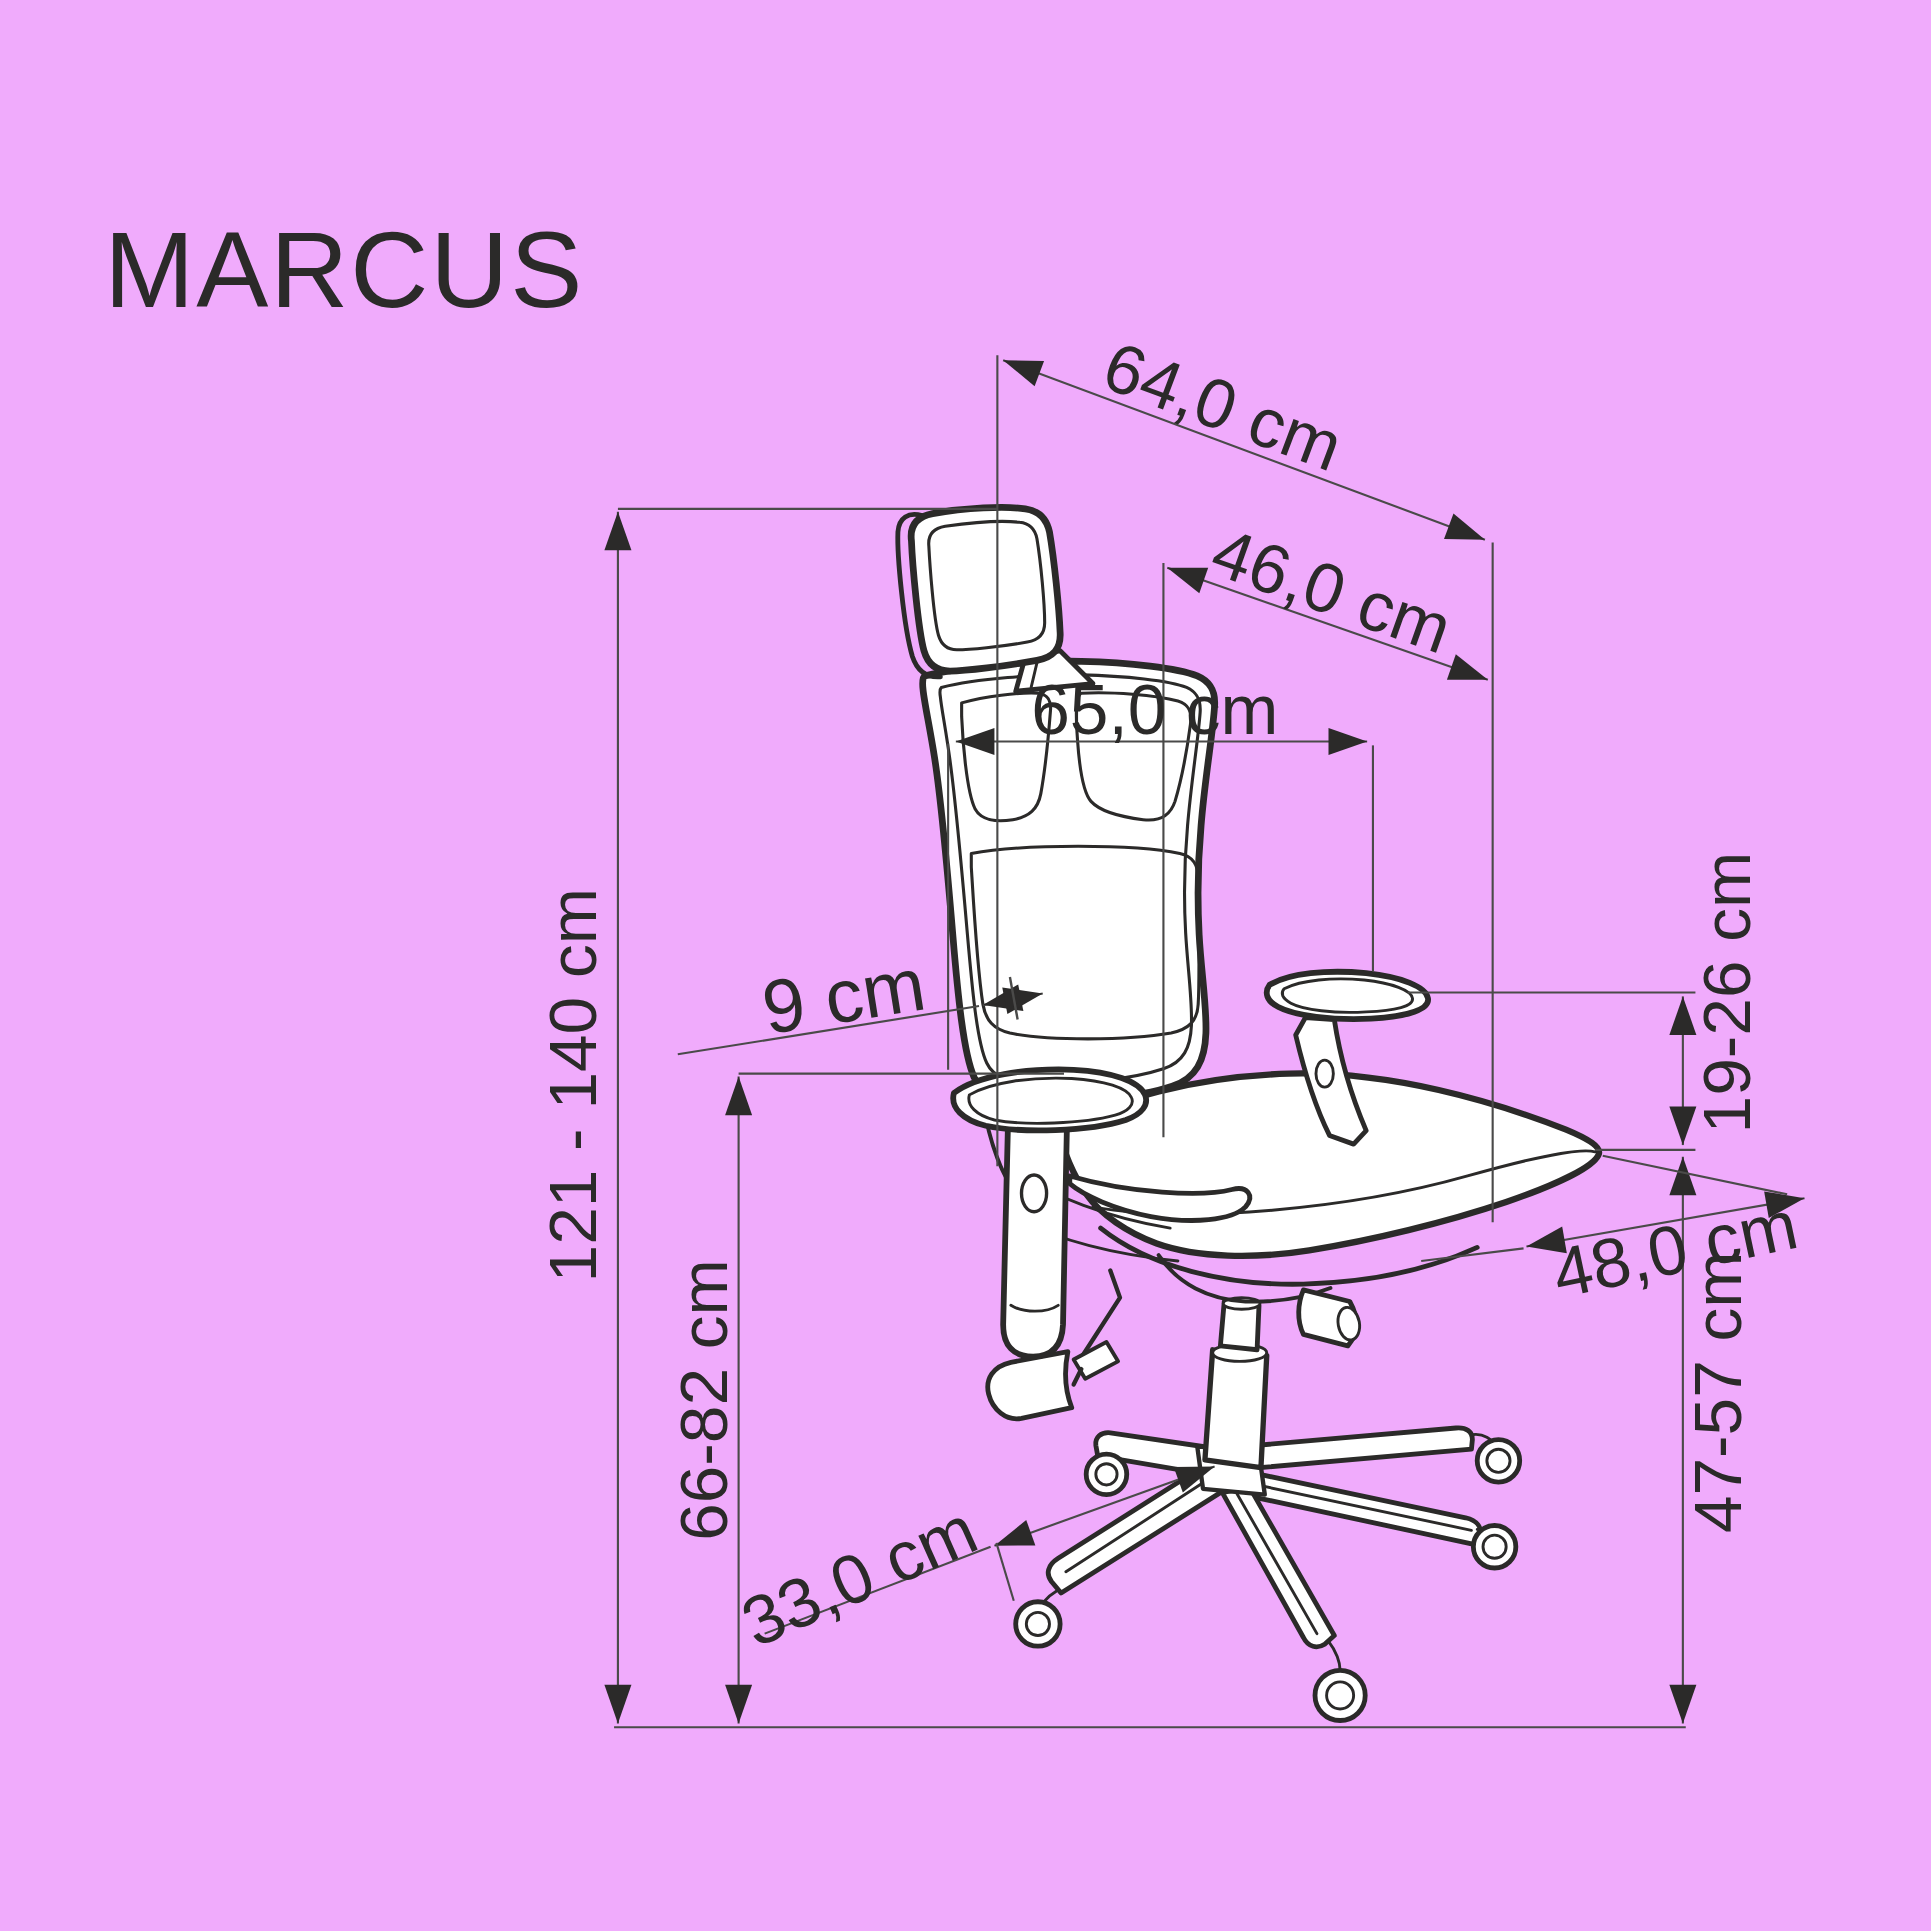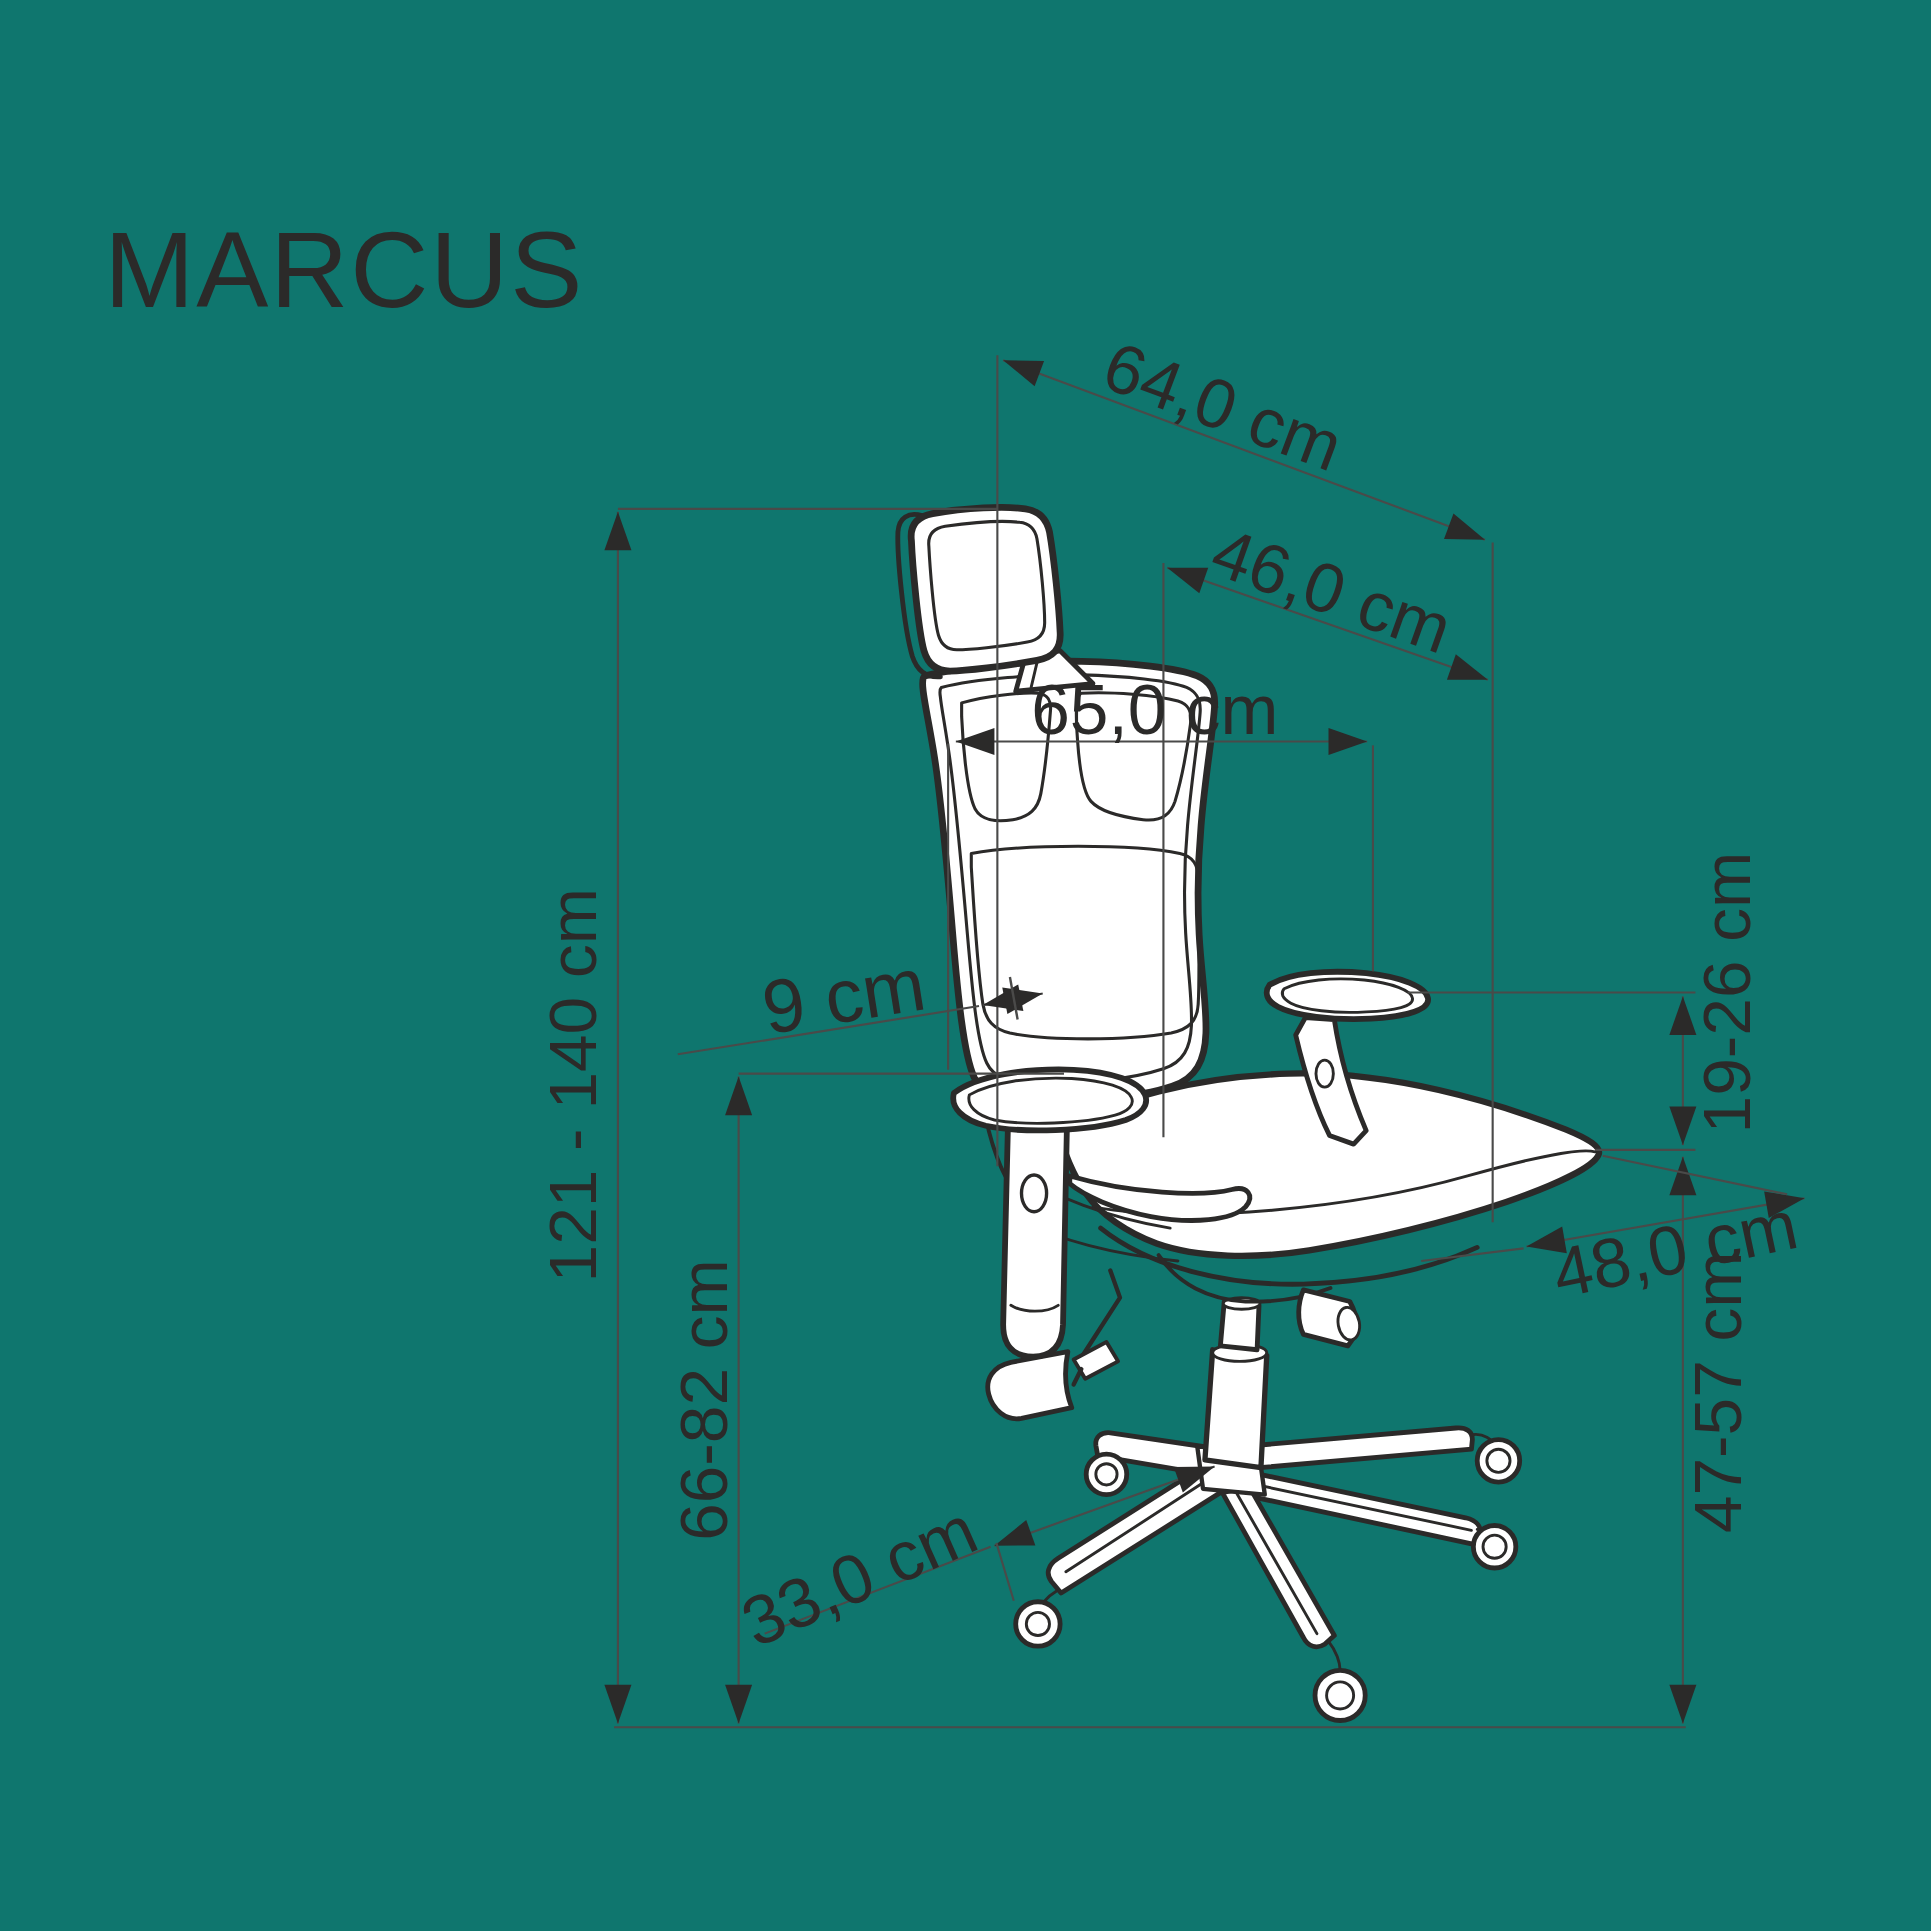--- a/index.html
+++ b/index.html
@@ -1,16 +1,16 @@
 <!DOCTYPE html>
 <html><head>
 <meta charset="utf-8">
 <style>
   html,body{margin:0;padding:0;background:#ffffff;}
-  .stage{position:relative;width:1931px;height:1931px;background:#0f766e;overflow:hidden;
+  .stage{position:relative;width:1931px;height:1931px;background:#f0abfc;overflow:hidden;
          font-family:"Liberation Sans", sans-serif;}
   svg{position:absolute;left:0;top:0;}
   text{fill:#2b2a29;}
   .title-text{font-size:112px;letter-spacing:2px;}
   .dim-label{font-size:72px;}
   .dim-label-small{font-size:78px;}
   .vlabel{font-size:70px;}
 </style>
 </head>
 <body>

